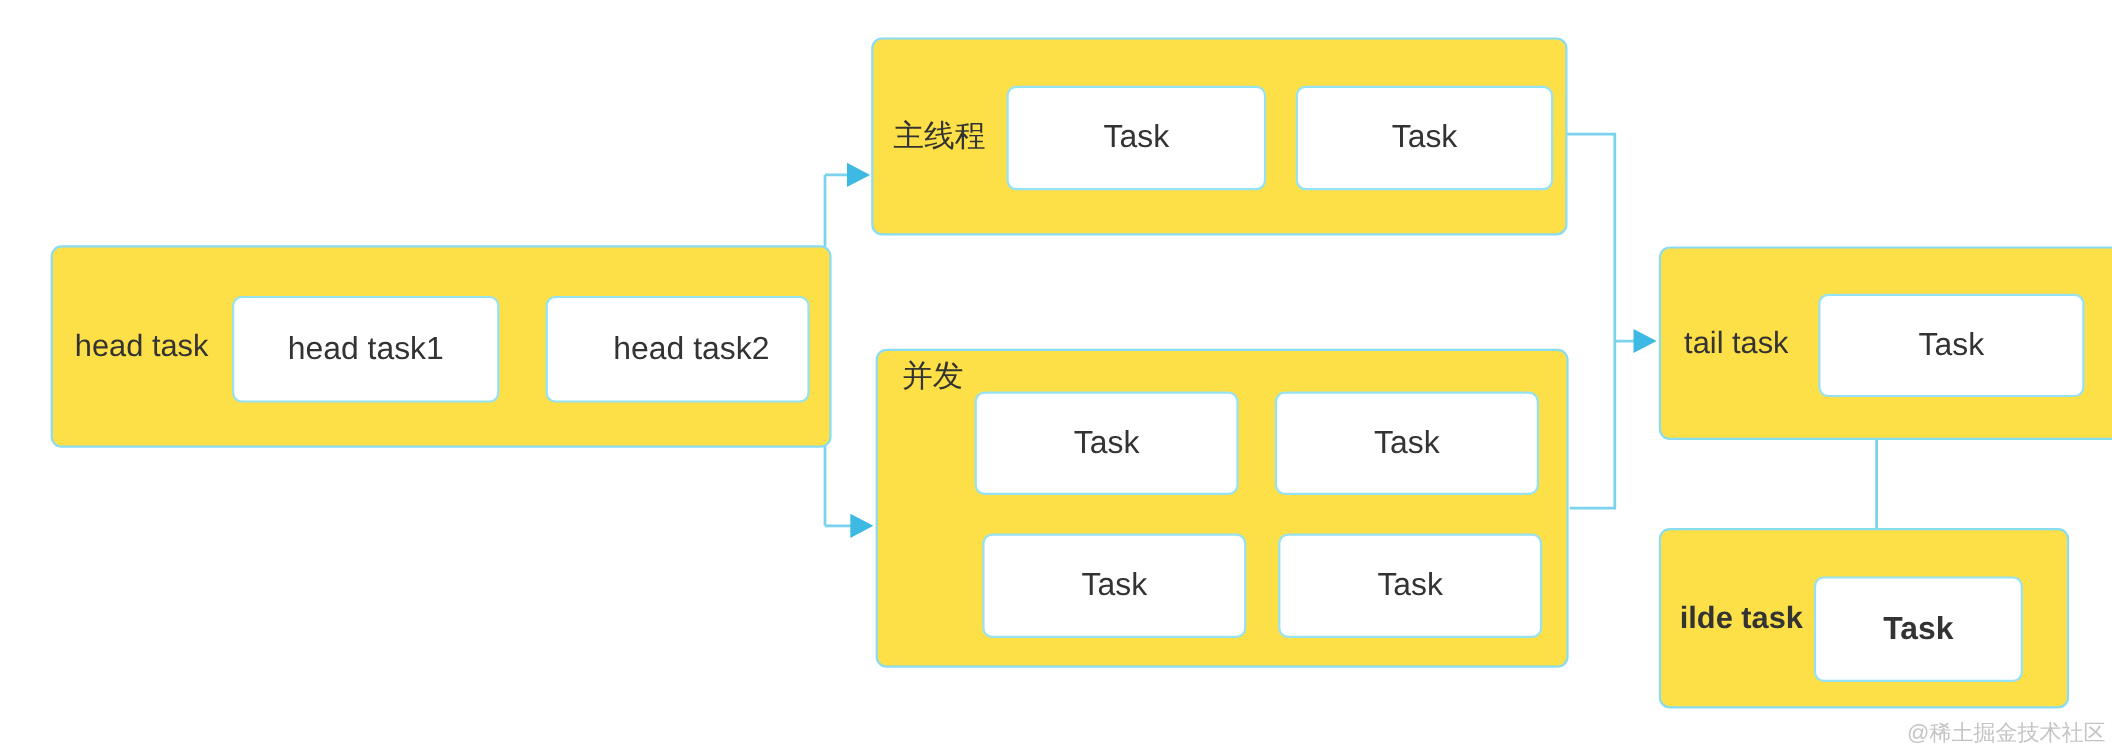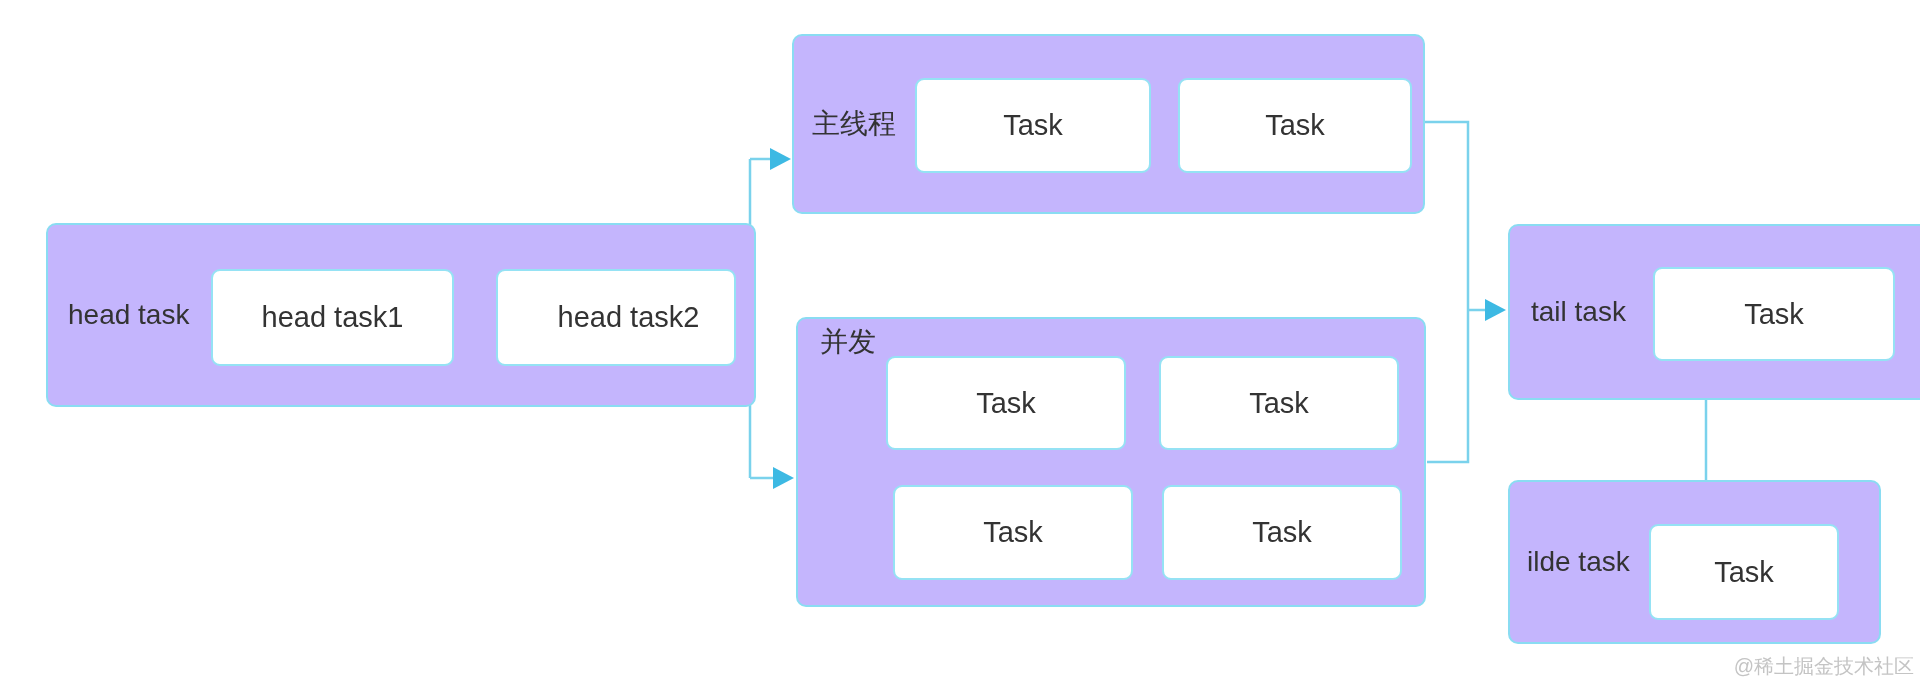--- a/index.html
+++ b/index.html
@@ -11,21 +11,21 @@
     overflow:hidden;
   }
   .connectors{position:absolute;left:0;top:0;width:1920px;height:682px;}
   .cline{stroke:var(--c-connector,#7ad2ec);stroke-width:2.5;fill:none;}
   .ahead{fill:var(--c-arrow,#3db9e3);stroke:none;}
 
   .group{
     position:absolute;
     border:2.5px solid var(--c-container-border,#8adcf2);
     border-radius:10px;
-    background:#c4b5fd;
+    background:#fde047;
     box-sizing:border-box;
   }
   .group-label{
     position:absolute;left:0;top:0;height:100%;
     display:flex;align-items:center;
     color:var(--c-text,#333);
     font-size:28px;line-height:34px;
     white-space:nowrap;
   }
   .task-box{
@@ -58,21 +58,21 @@
   .b-conc2{left:361px;top:37px;width:240px;height:94px;}
   .b-conc3{left:95px;top:166px;width:240px;height:95px;}
   .b-conc4{left:364px;top:166px;width:240px;height:95px;}
 
   
   .g-tail{left:1508px;top:224px;width:436px;height:176px;}
   .g-tail .group-label{padding-left:21px;}
   .b-tail1{left:143px;top:41px;width:242px;height:94px;}
 
   
-  .g-idle{left:1508px;top:480px;width:373px;height:164px;}
+  .g-idle{left:1508px;top:480px;width:373px;height:164px;font-weight:bold;}
   .g-idle .group-label{padding-left:17px;}
   .b-idle1{left:139px;top:42px;width:190px;height:96px;}
 
   .watermark{
     position:absolute;right:6px;bottom:2px;
     color:var(--c-watermark,#c4c4c4);
     font-size:20px;
     white-space:nowrap;
   }
 </style>

